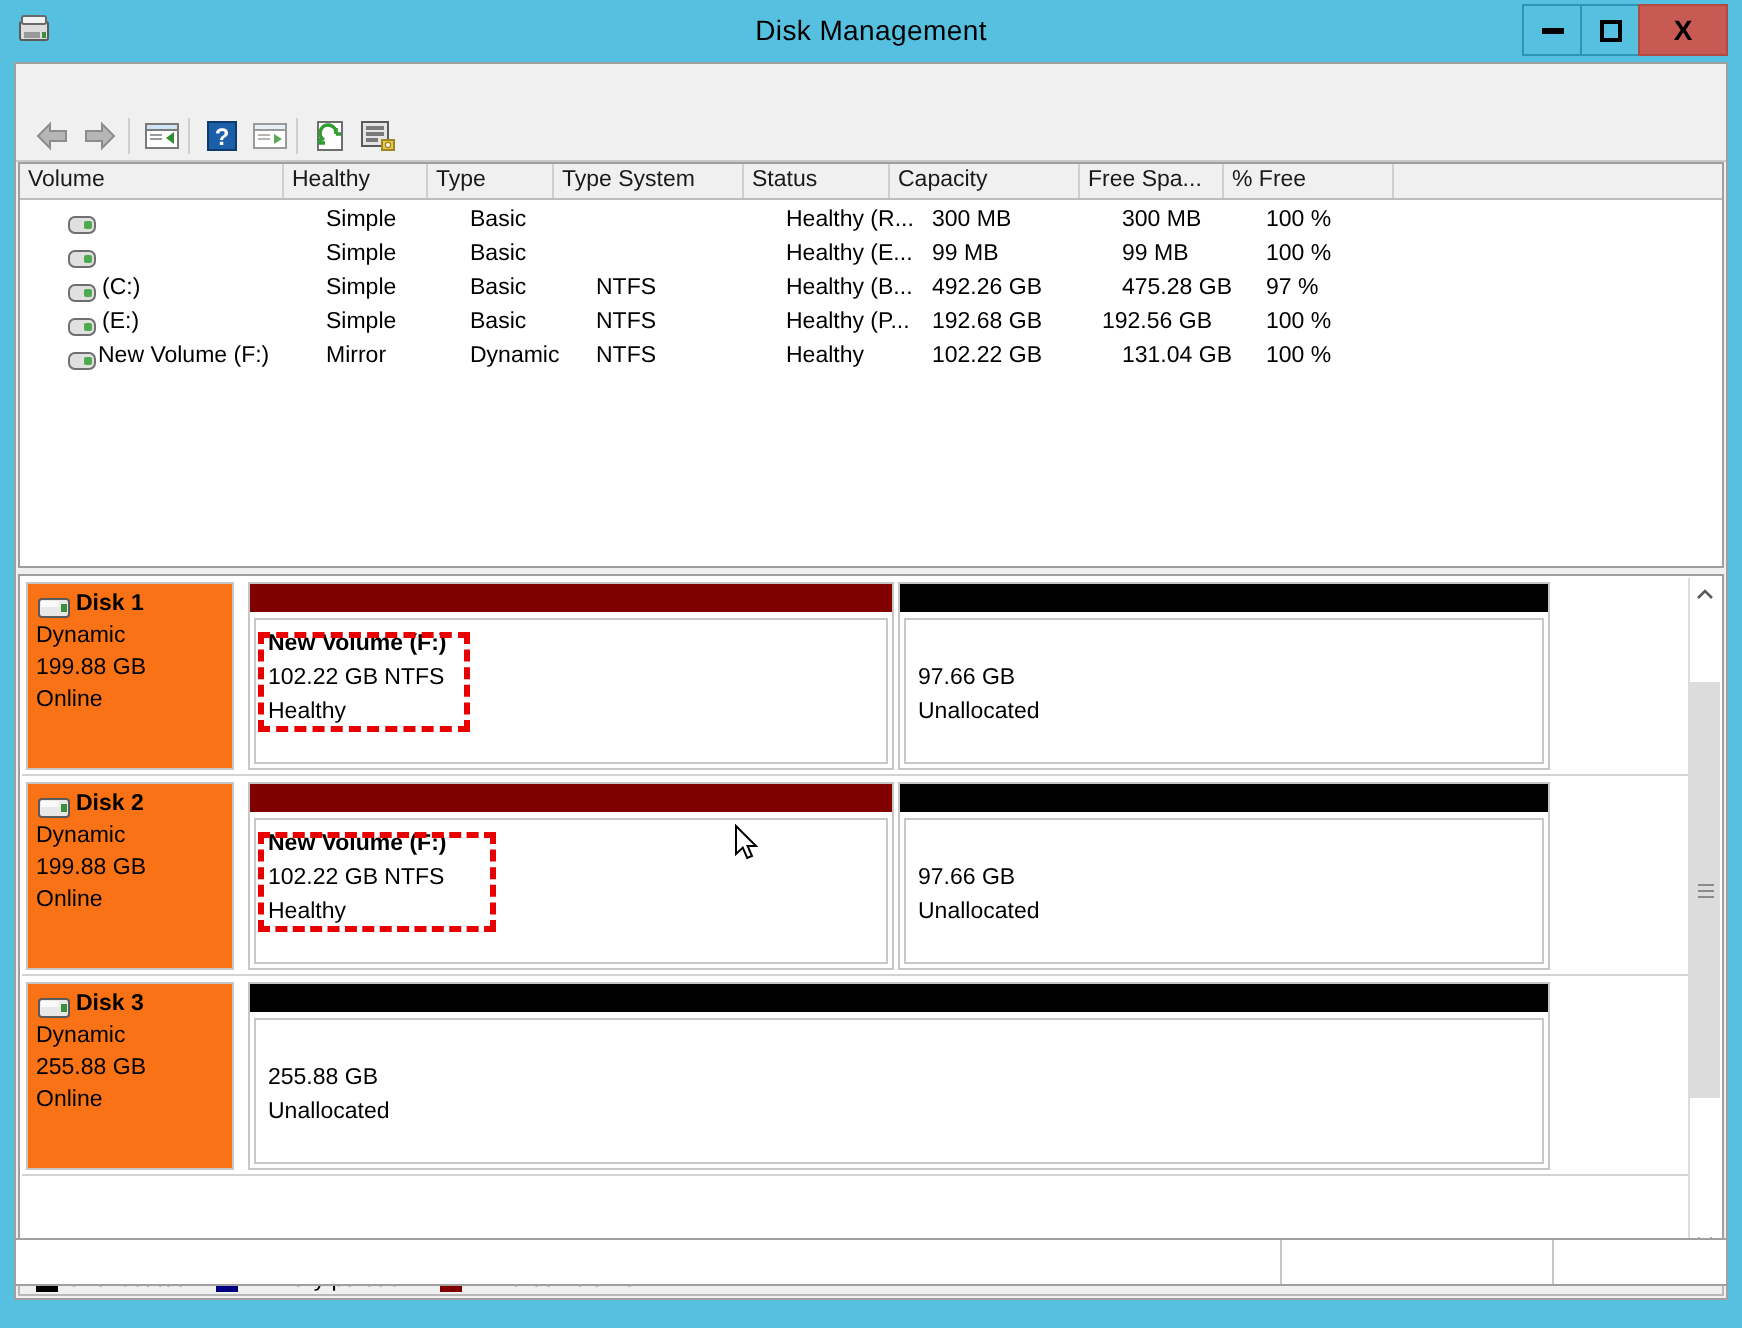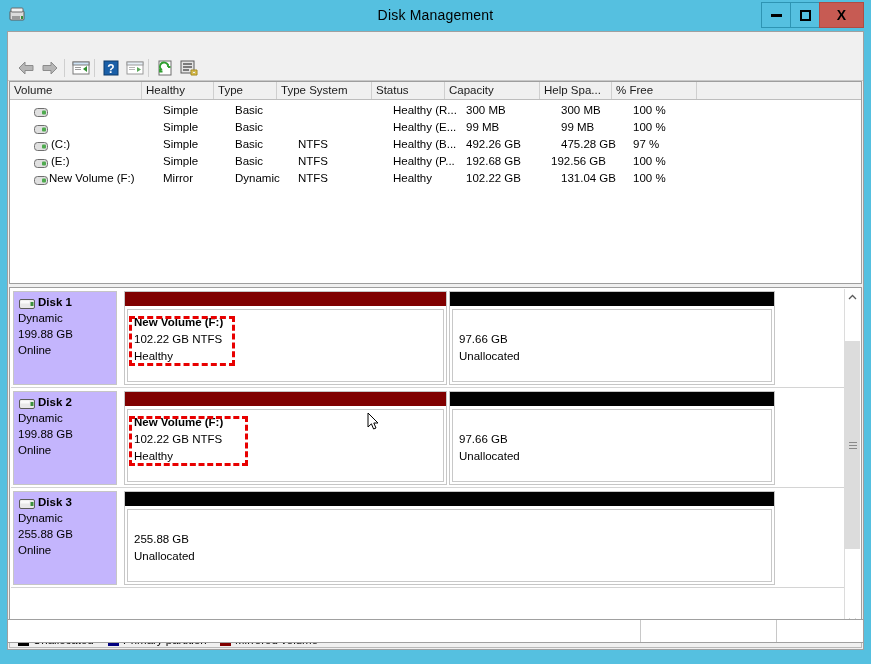--- a/index.html
+++ b/index.html
@@ -89,21 +89,21 @@
     position:absolute;left:1px;top:255px;width:853px;height:342px;
     background:#ffffff;border:1px solid #9e9e9e;box-sizing:border-box;
     overflow:hidden;
   }
   .diskrow{
     position:absolute;left:1px;width:833px;
     border-bottom:1px solid #d4d4d4;box-sizing:border-box;
   }
   .diskinfo{
     position:absolute;left:2px;top:2px;width:104px;
-    background:#c4b5fd;border:1px solid #c6c6c6;box-sizing:border-box;
+    background:#f97316;border:1px solid #c6c6c6;box-sizing:border-box;
   }
   .dname{
     position:absolute;left:24px;top:4px;font-size:11.5px;font-weight:bold;color:#000;
     white-space:nowrap;
   }
   .dicon{position:absolute;left:5px;top:6px;width:16px;height:10px;}
   .dline{position:absolute;left:4px;font-size:11.5px;color:#000;white-space:nowrap;}
   .partholder{
     position:absolute;top:2px;border:1px solid #c6c6c6;background:#fff;
     box-sizing:border-box;
@@ -243,21 +243,21 @@
     </div>
 
     <div class="listpane">
       <div class="lheader">
         <div class="hcell" style="left:0;width:132px">Volume</div>
         <div class="hcell" style="left:132px;width:72px">Healthy</div>
         <div class="hcell" style="left:204px;width:63px">Type</div>
         <div class="hcell" style="left:267px;width:95px">Type System</div>
         <div class="hcell" style="left:362px;width:73px">Status</div>
         <div class="hcell" style="left:435px;width:95px">Capacity</div>
-        <div class="hcell" style="left:530px;width:72px">Help Spa...</div>
+        <div class="hcell" style="left:530px;width:72px">Free Spa...</div>
         <div class="hcell" style="left:602px;width:85px">% Free</div>
         <div class="hcell" style="left:687px;width:164px;border-right:none"></div>
       </div>
 
       <div class="lrow" style="top:20px">
         <span class="vol-icon" style="left:8px">
           <svg width="14" height="9" viewBox="0 0 14 9">
               <rect x="0.5" y="0.5" width="13" height="8" rx="3" fill="#e0e0e0" stroke="#6f6f6f"></rect>
               <rect x="8" y="2.5" width="4" height="4" rx="1" fill="#4faa4f"></rect>
             </svg>

